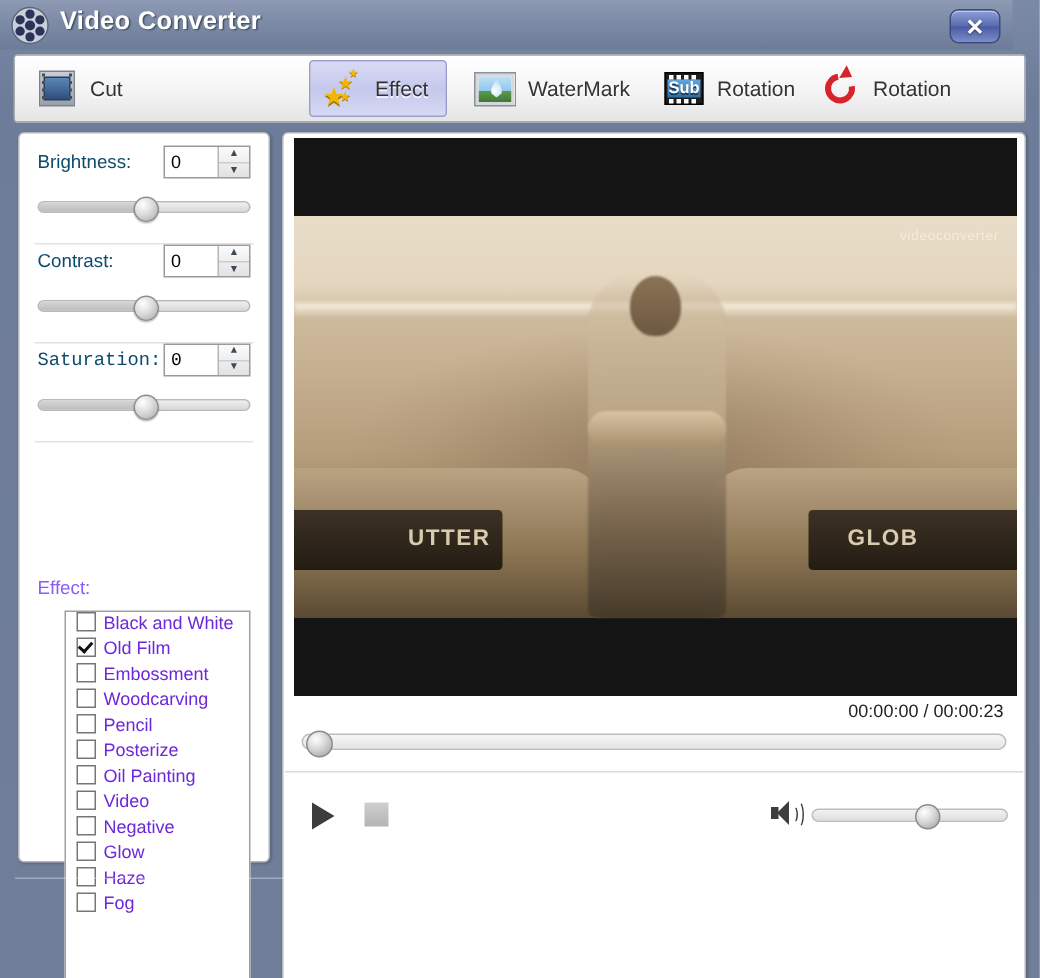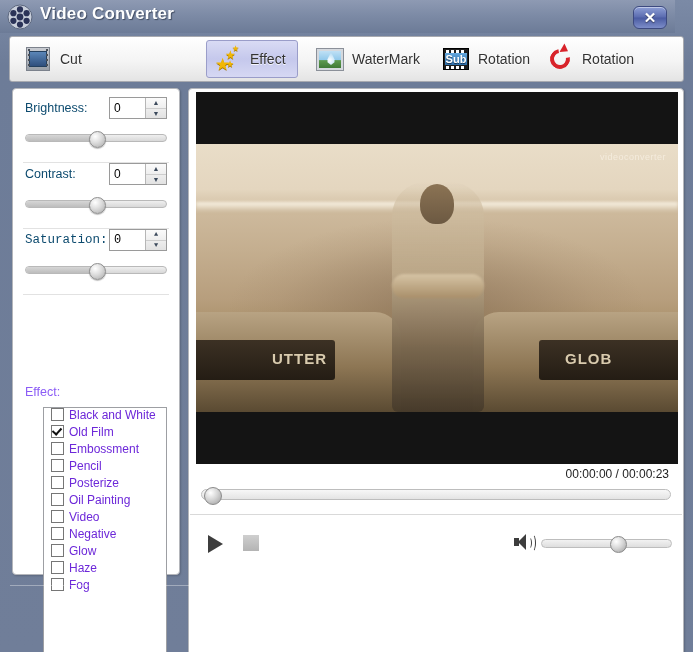--- a/index.html
+++ b/index.html
@@ -538,20 +538,24 @@
       <div class="eff-item">
           <span class="cbox checked"></span>
           <span>Old Film</span>
         </div>
       <div class="eff-item">
           <span class="cbox"></span>
           <span>Embossment</span>
         </div>
       <div class="eff-item">
           <span class="cbox"></span>
+          <span>Woodcarving</span>
+        </div>
+      <div class="eff-item">
+          <span class="cbox"></span>
           <span>Pencil</span>
         </div>
       <div class="eff-item">
           <span class="cbox"></span>
           <span>Posterize</span>
         </div>
       <div class="eff-item">
           <span class="cbox"></span>
           <span>Oil Painting</span>
         </div>

